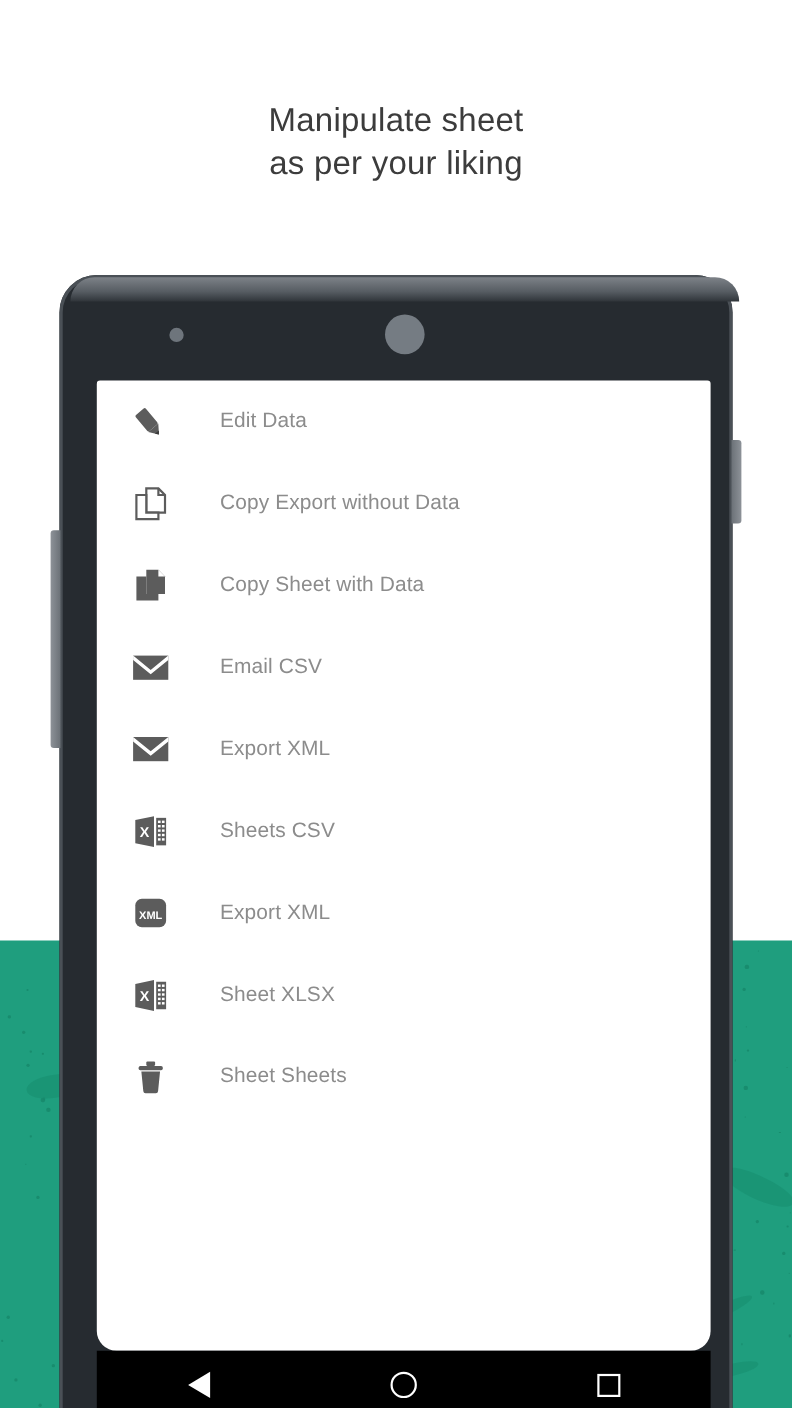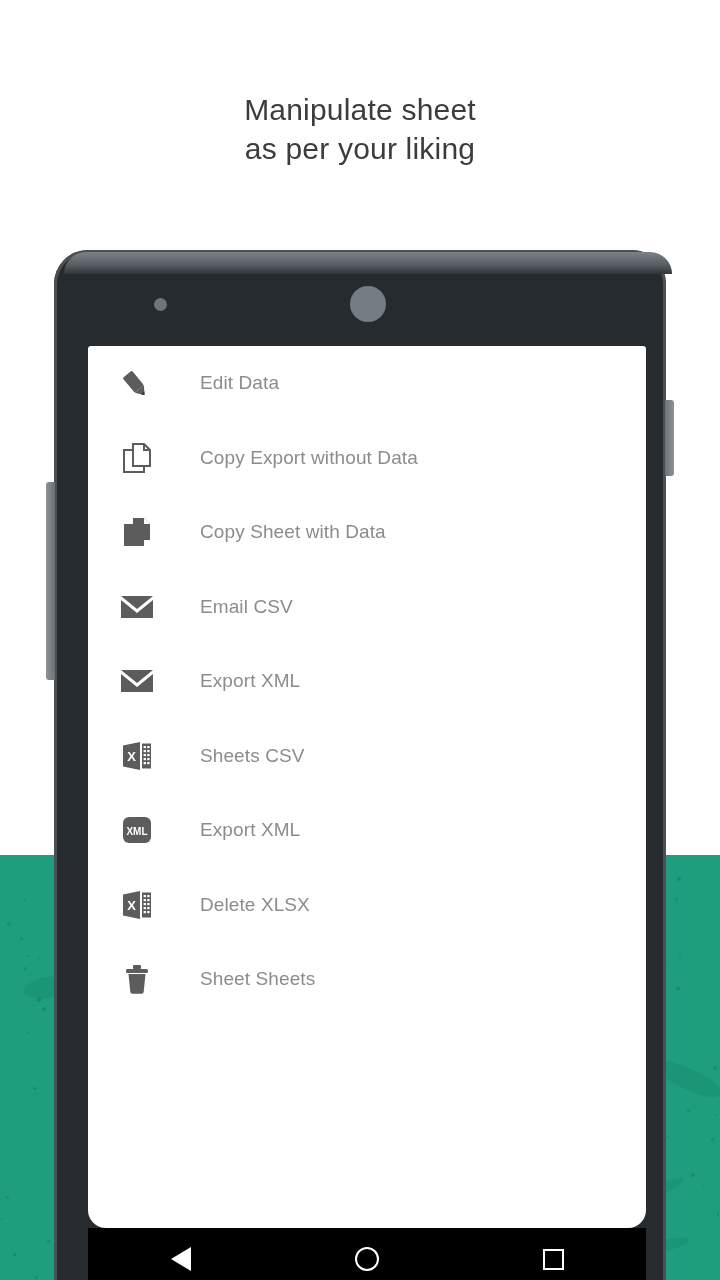--- a/index.html
+++ b/index.html
@@ -563,21 +563,21 @@
                     <rect x="26.2" y="10" width="2.4" height="2.2"></rect>
         <rect x="22.6" y="14" width="2.4" height="2.2"></rect>
                     <rect x="26.2" y="14" width="2.4" height="2.2"></rect>
         <rect x="22.6" y="18" width="2.4" height="2.2"></rect>
                     <rect x="26.2" y="18" width="2.4" height="2.2"></rect>
         <rect x="22.6" y="22" width="2.4" height="2.2"></rect>
                     <rect x="26.2" y="22" width="2.4" height="2.2"></rect>
       </g>
     </svg>
               </span>
-              <span class="menu-label">Delete XLSX</span>
+              <span class="menu-label">Sheet XLSX</span>
             </div>
             <div class="menu-item">
               <span class="menu-icon">
     <svg width="28" height="32" viewBox="0 0 28 32">
       <rect x="10" y="2" width="8" height="4" rx="1" fill="#5c5c5c"></rect>
       <rect x="3" y="6" width="22" height="4" rx="1.6" fill="#5c5c5c"></rect>
       <path d="M5.5 11 h17 l-1.8 18 a2 2 0 0 1 -2 1.8 h-9.4 a2 2 0 0 1 -2 -1.8 z" fill="#5c5c5c"></path>
     </svg>
               </span>
               <span class="menu-label">Sheet Sheets</span>

